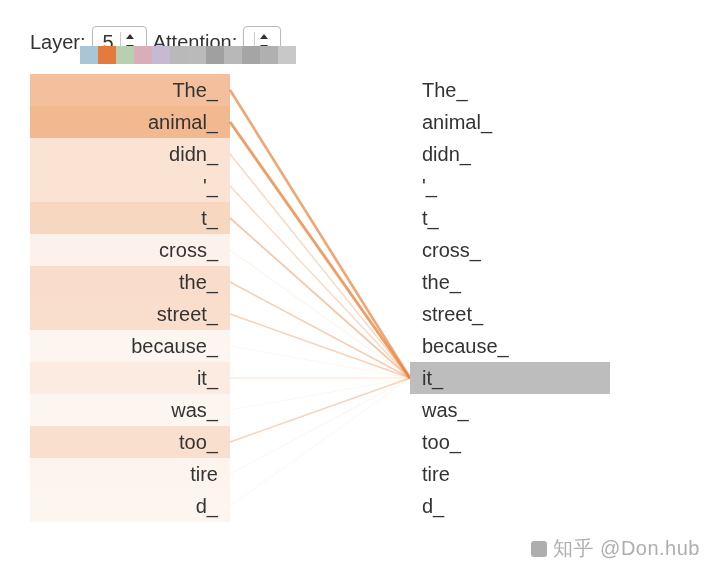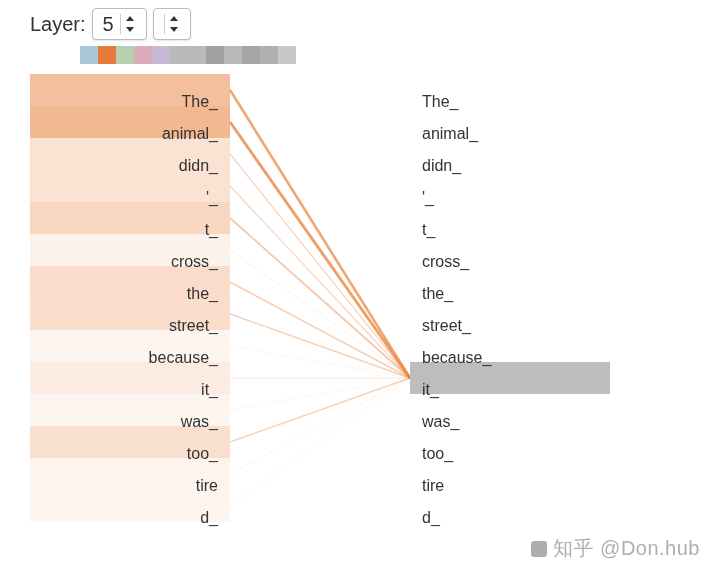--- a/index.html
+++ b/index.html
@@ -9,21 +9,21 @@
     color: #333;
     background: #fff;
     width: 720px;
     height: 576px;
     overflow: hidden;
     position: relative;
   }
   .controls {
     position: absolute;
     left: 30px;
-    top: 8px;
+    top: 26px;
     display: flex;
     align-items: center;
     gap: 6px;
     font-size: 20px;
   }
   .select {
     border: 1px solid #bbb;
     border-radius: 4px;
     background: #fff;
     padding: 2px 6px 2px 10px;
@@ -67,23 +67,23 @@
   .col {
     position: absolute;
     top: 0;
     width: 200px;
   }
   .col-left  { left: 0; }
   .col-right { left: 380px; }
   .cell {
     height: 32px;
     line-height: 32px;
-    padding: 12px 12px;
+    padding: 0 12px;
     box-sizing: border-box;
-    font-size: 16px;
+    font-size: 20px;
     white-space: nowrap;
   }
   .col-left  .cell { text-align: right; }
   .col-right .cell { text-align: left; }
   svg.lines {
     position: absolute;
     left: 200px;
     top: 0;
     width: 180px;
     height: 460px;
@@ -107,20 +107,21 @@
 </style>
 </head>
 <body>
 
 <div class="controls">
   <span>Layer:</span>
   <span class="select">
     <span class="val">5</span>
     <span class="updown"></span>
   </span>
+  <span>Attention:</span>
   <span class="select">
     <span class="updown"></span>
   </span>
 </div>
 
 <div class="palette">
     <div class="swatch" style="background: rgb(169, 197, 214);"></div>
     <div class="swatch" style="background: rgb(228, 122, 60);"></div>
     <div class="swatch" style="background: rgb(184, 207, 176);"></div>
     <div class="swatch" style="background: rgb(217, 174, 185);"></div>

